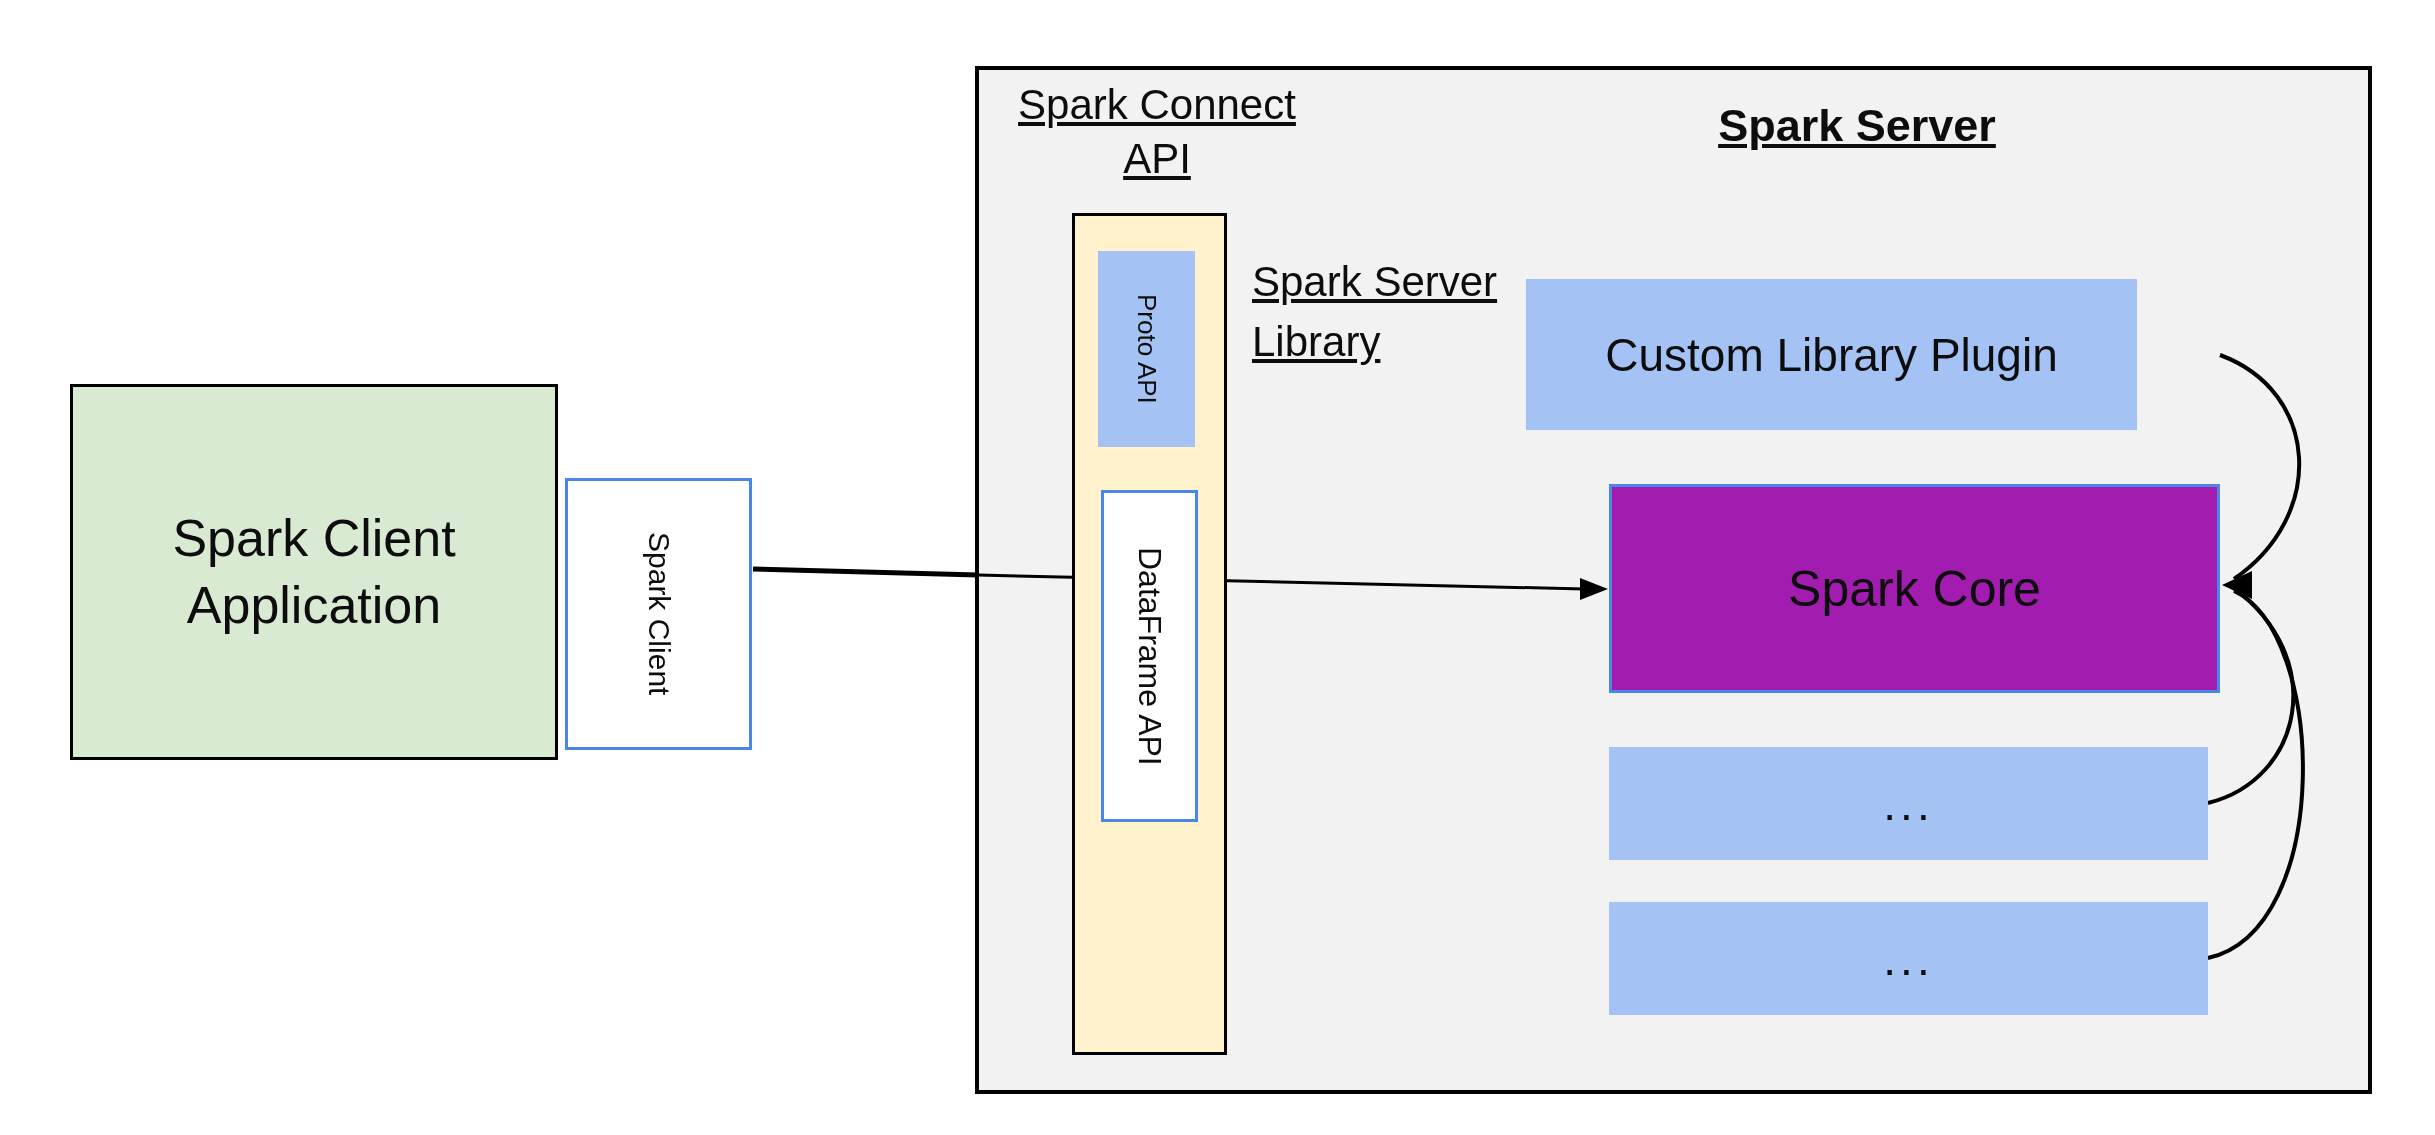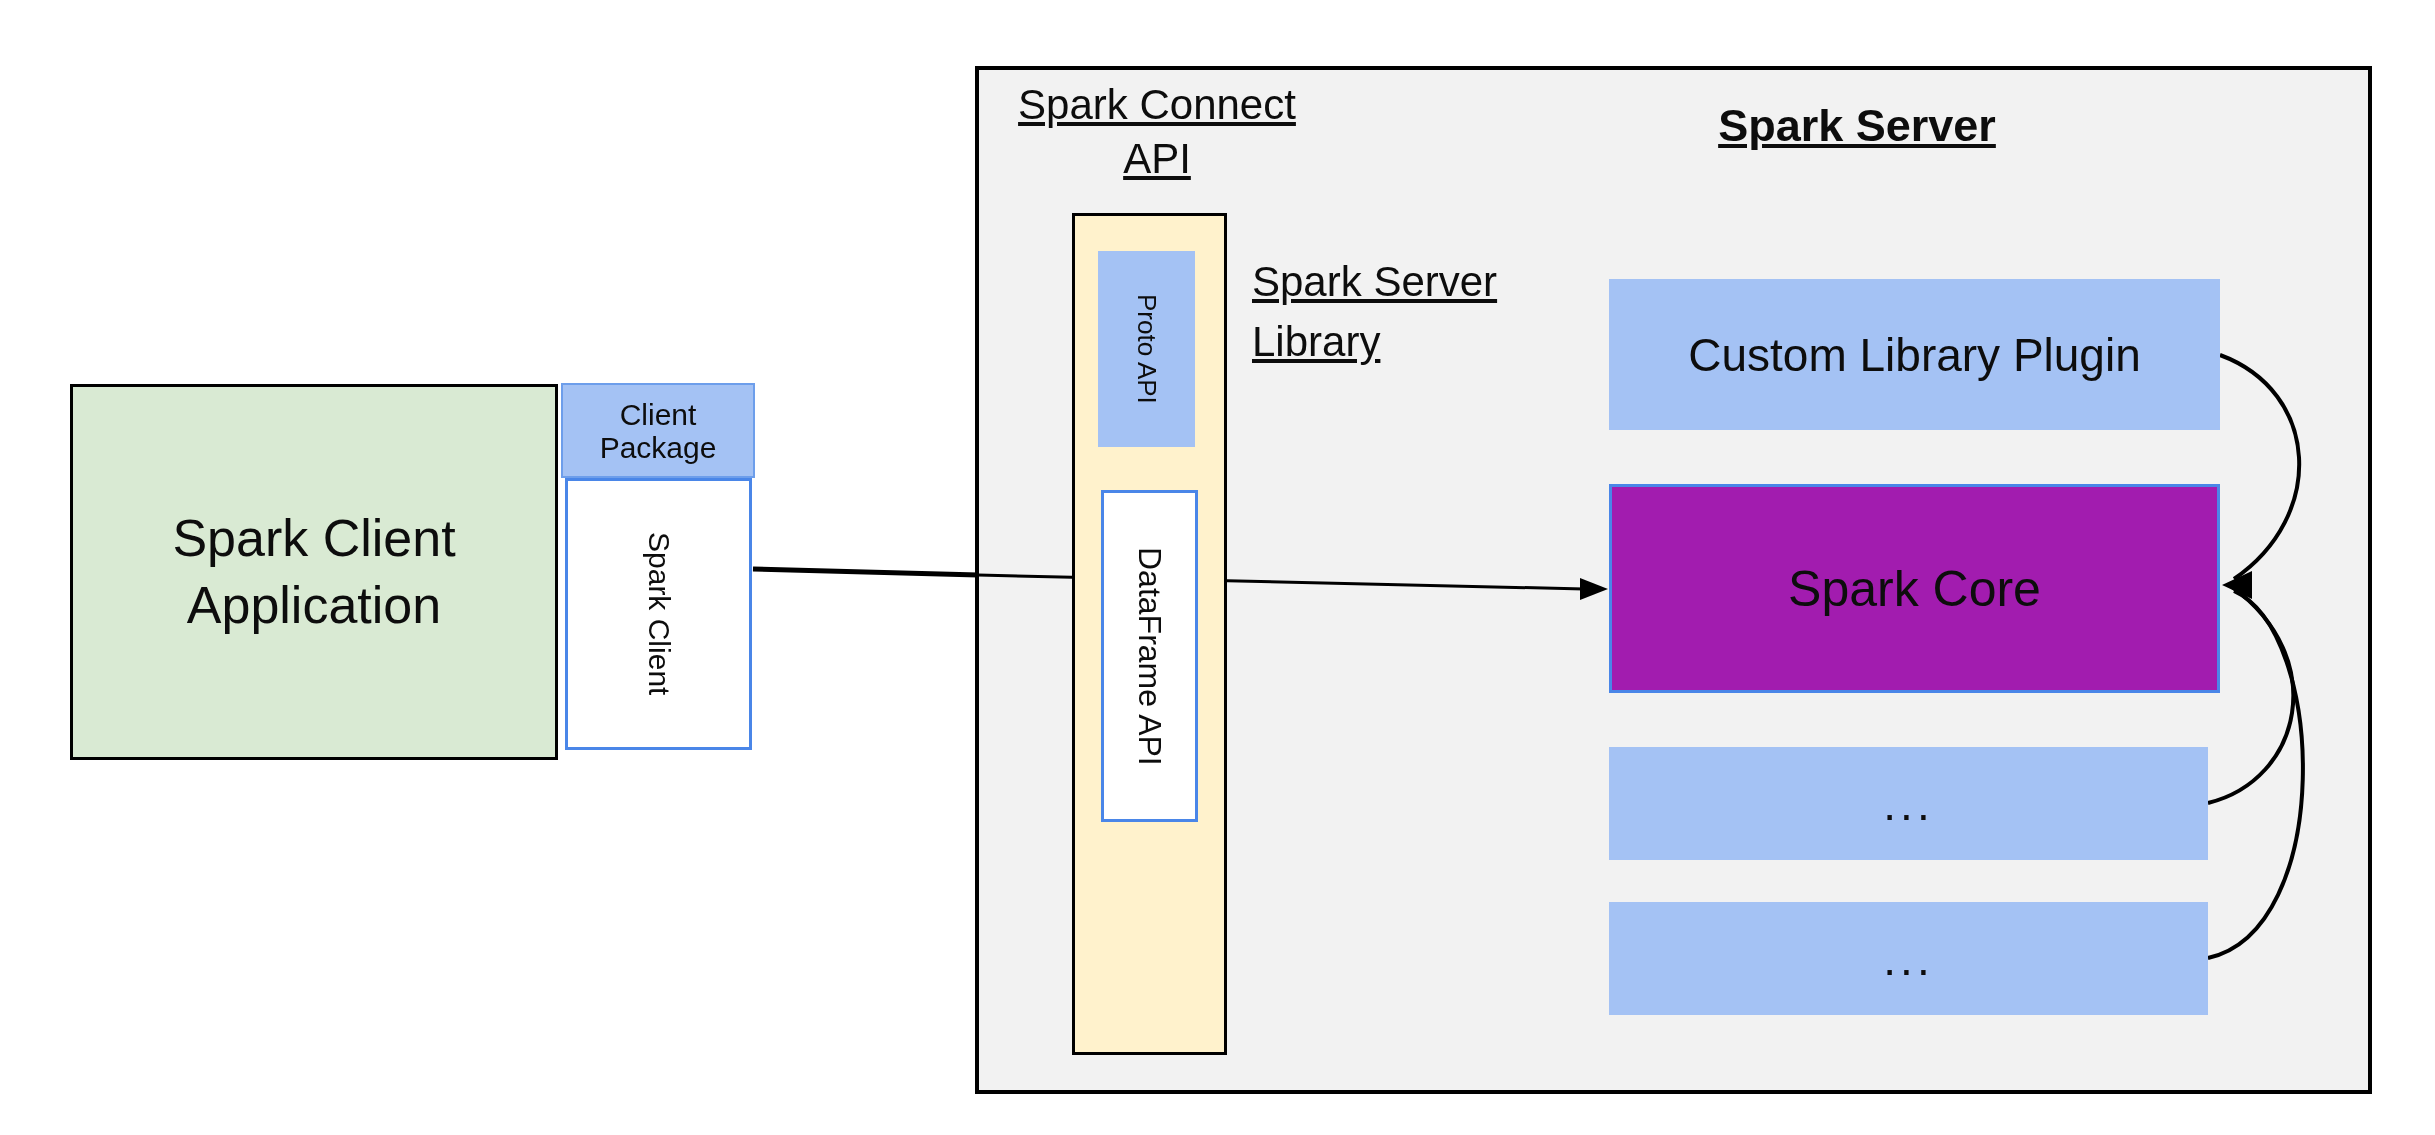--- a/index.html
+++ b/index.html
@@ -72,21 +72,21 @@
   }
   #proto-api .vtext { font-size: 26px; }
   #dataframe-api {
     left: 1101px; top: 490px; width: 97px; height: 332px;
     background: #ffffff;
     border: 3px solid #4a86e8;
   }
   #dataframe-api .vtext { font-size: 32px; }
 
   #custom-library-plugin {
-    left: 1609px; top: 279px; width: 611px; height: 151px;
+    left: 1526px; top: 279px; width: 611px; height: 151px;
     background: #a4c2f4;
     font-size: 46px;
   }
   #spark-core {
     left: 1609px; top: 484px; width: 611px; height: 209px;
     background: #a21caf;
     border: 3px solid #4a86e8;
     font-size: 50px;
   }
   #ellipsis-box-1, #ellipsis-box-2 {
@@ -130,24 +130,20 @@
     <path d="M 2208,803 C 2302,780 2330,658 2232,587" stroke="#000000" stroke-width="4" fill="none"></path>
     <path d="M 2208,958 C 2334,930 2326,632 2234,591" stroke="#000000" stroke-width="4" fill="none"></path>
     <polygon points="2222,585 2252,571 2252,599" fill="#000000"></polygon>
   </svg>
 
   <div id="green-box" class="abs node">
     <span>Spark Client
 Application</span>
   </div>
 
-  <div id="client-package" class="abs node">
-    <span>Client
-Package</span>
-  </div>
 
   <div id="spark-client-box" class="abs node">
     <span class="vtext">Spark Client</span>
   </div>
 
   <div id="spark-connect-api-label" class="abs lbl">Spark Connect
 API</div>
 
   <div id="cream-box" class="abs node"></div>
 

